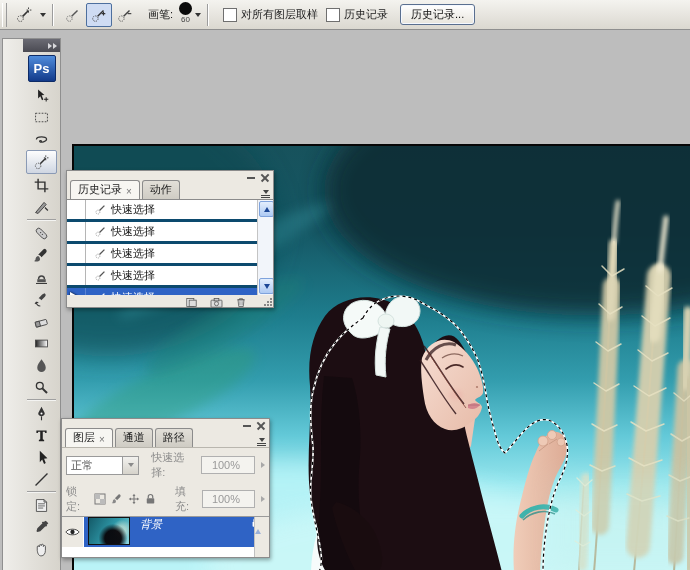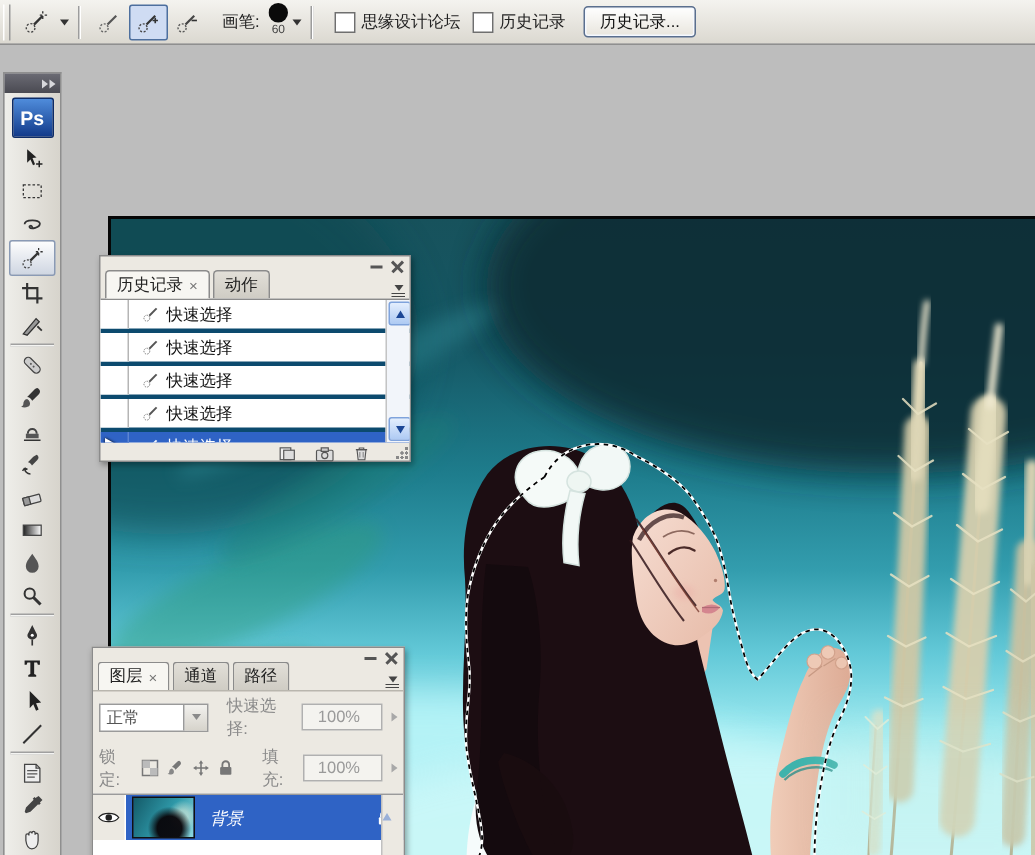--- a/index.html
+++ b/index.html
@@ -17,22 +17,22 @@
   .brush-chip{display:flex;flex-direction:column;align-items:center;margin-left:6px;height:29px;justify-content:flex-start;padding-top:4px;overflow:hidden;}
   .brush-dot{width:13px;height:13px;border-radius:50%;background:#0a0a0a;}
   .brush-size{font-size:8px;color:#444;line-height:9px;}
   .cb{width:12px;height:12px;background:#fff;border:1px solid #6f6f6f;margin:0 4px 0 8px;flex:none;}
   .xp-button{margin-left:12px;padding:2px 10px;background:linear-gradient(#ffffff,#e8e5dd);
     border:1px solid #5a6f8f;border-radius:3px;font-size:11px;color:#111;box-shadow:inset 0 0 0 1px #f4f8ff;}
   #watermark{margin-left:auto;margin-right:8px;color:#85858d;display:flex;align-items:center;gap:6px;}
   #watermark .site{font-size:12px;letter-spacing:1px;}
   #watermark .url{font-size:10px;font-variant:small-caps;letter-spacing:.5px;}
   
-  #tools-panel{position:absolute;left:2px;top:48px;width:37px;bottom:0;
-    background:linear-gradient(90deg,#efeeea,#d7d4cc);border:1px solid #8f8f8f;border-bottom:none;}
+  #tools-panel{position:absolute;left:2px;top:38px;width:37px;bottom:0;
+    background:linear-gradient(90deg,#efeeea,#d7d4cc);border:1px solid #8f8f8f;border-bottom:none;padding-left:20px;}
   #tools-header{height:13px;background:linear-gradient(#6b6b74,#4a4a52);display:flex;align-items:center;justify-content:flex-end;padding-right:3px;gap:1px;}
   .chev{width:0;height:0;border-top:3.5px solid transparent;border-bottom:3.5px solid transparent;border-left:4px solid #d8d8dc;}
   #ps-logo{width:26px;height:25px;margin:3px auto 2px auto;background:linear-gradient(#4f8cdb,#123a8a);
     color:#fff;font-weight:bold;font-size:13px;display:flex;align-items:center;justify-content:center;border:1px solid #0d2b66;border-radius:2px;}
   .tool{width:29px;height:22px;margin:0 auto;display:flex;align-items:center;justify-content:center;}
   .tool.selected{background:linear-gradient(#fdfdfd,#cfd6e2);border:1px solid #8a9ab5;border-radius:2px;}
   .tool svg{display:block;}
   .tsep{height:1px;background:#a0a0a0;border-bottom:1px solid #f4f4f2;margin:1px 4px;}
   
   #document{position:absolute;left:72px;top:144px;width:618px;height:426px;
@@ -76,21 +76,21 @@
   .lrow{display:flex;align-items:center;padding:2px 4px;gap:4px;}
   .dropdown{width:74px;height:17px;background:#fff;border:1px solid #9a9a9a;display:flex;align-items:center;}
   .dropdown .val{flex:1;padding-left:4px;color:#555;}
   .dd-btn{width:15px;height:100%;background:linear-gradient(#f2f1ee,#d6d3cb);border-left:1px solid #9a9a9a;display:flex;align-items:center;justify-content:center;}
   .dd-btn .tri{width:0;height:0;border-left:3px solid transparent;border-right:3px solid transparent;border-top:4px solid #8a8a8a;}
   .field-lbl{color:#8a8a8a;}
   .val-box{width:40px;height:16px;background:#f4f3ef;border:1px solid #b0b0b0;color:#9a9a9a;display:flex;align-items:center;justify-content:flex-end;padding-right:14px;}
   .spin{width:0;height:0;border-top:3px solid transparent;border-bottom:3px solid transparent;border-left:4px solid #a8a8a8;margin-left:2px;}
   .lock-ico{width:14px;height:13px;display:flex;align-items:center;justify-content:center;}
   #layer-list{position:relative;background:#fff;border-top:1px solid #9a9a9a;height:86px;overflow:hidden;}
-  #layer-row{height:30px;display:flex;align-items:center;background:#2f63c5;}
+  #layer-row{height:30px;display:flex;align-items:flex-start;background:#2f63c5;}
   #eye-well{width:21px;height:100%;background:#ece9e2;border-right:1px solid #fff;display:flex;align-items:center;justify-content:center;flex:none;}
   #layer-thumb{width:40px;height:26px;margin-left:4px;border:1px solid #111;flex:none;
     background:radial-gradient(circle at 60% 78%,rgba(8,4,8,.95) 0 26%,transparent 46%),
                radial-gradient(circle at 82% 45%,rgba(225,235,215,.55) 0 10%,transparent 28%),
                linear-gradient(120deg,#145a68,#2f9aaa 55%,#8fd8e0);}
   #layer-name{color:#fff;font-style:italic;margin-left:10px;flex:1;}
   #layer-lock{margin-right:8px;}
   .lscroll{position:absolute;right:0;top:0;bottom:0;width:14px;background:#ece9e2;border-left:1px solid #c0c0c0;}
   .lscroll .tri-up{border-bottom-color:#9ab0d8;margin:3px auto;}
 </style>
@@ -129,21 +129,21 @@
       </svg>
   </div>
   <span style="margin-left:10px">画笔:</span>
   <div class="brush-chip">
     <div class="brush-dot"></div>
     <span class="brush-size">60</span>
   </div>
   <div class="dd-arrow"></div>
   <div class="vsep"></div>
   <div class="cb"></div>
-  <span>思缘设计论坛</span>
+  <span>对所有图层取样</span>
   <div class="cb"></div>
   <span>历史记录</span>
   <button class="xp-button">历史记录...</button>
 </div>
 
 <div id="document">
 <svg width="618" height="426" viewBox="0 0 618 426">
   <defs>
     <linearGradient id="bgV" x1="0" y1="0" x2="0" y2="1">
       <stop offset="0" stop-color="#17525c"></stop>
@@ -470,21 +470,21 @@
       </svg>
     <svg width="12" height="12" viewBox="0 0 16 16">
         <path d="M4,5 h8 l-1,9 h-6z" fill="#ddd" stroke="#555"></path>
         <path d="M3,5 h10 M6,5 V3.5 h4 V5" fill="none" stroke="#555"></path>
         <path d="M6.5,7 v5 M9.5,7 v5" stroke="#888"></path>
       </svg>
   </div>
   <div class="grip-dots"></div>
 </div>
 
-<div class="panel" id="layers-panel" style="left:61px;top:431px;width:207px;height:138px;overflow:hidden;">
+<div class="panel" id="layers-panel" style="left:61px;top:418px;width:207px;height:138px;overflow:hidden;">
   <div class="panel-top">
     <span class="min-glyph"></span>
     <span class="close-glyph"></span>
   </div>
   <div class="tabs-row">
     <div class="tab active">
       <span>图层</span>
       <span class="x">×</span>
     </div>
     <div class="tab">

